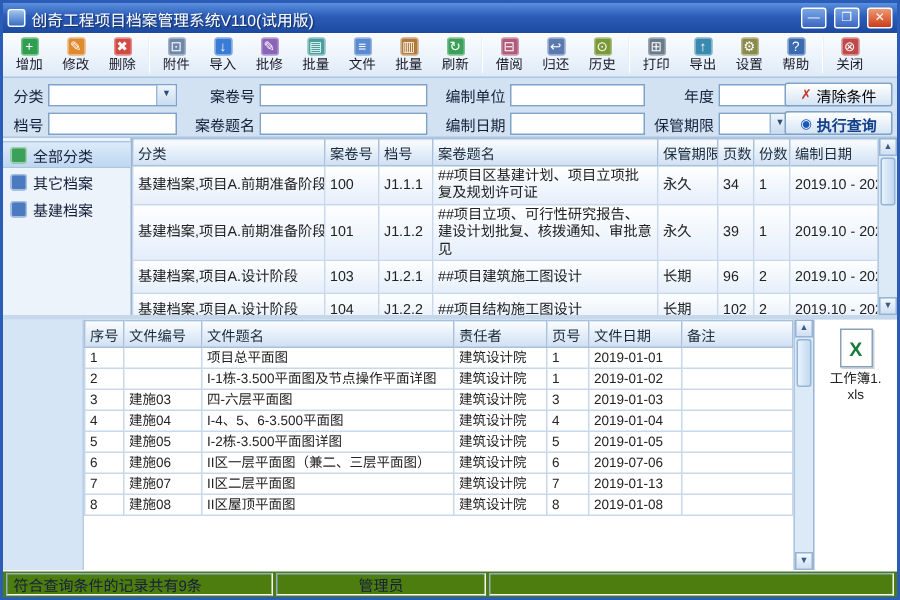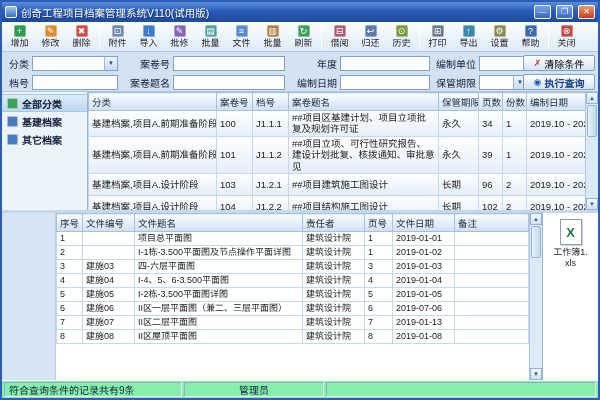--- a/index.html
+++ b/index.html
@@ -60,21 +60,21 @@
   .fbtn.query span.blbl { font-weight:bold; color:#14408a; }
 
   
   .content { flex:1; display:flex; flex-direction:column; overflow:hidden; }
   .top-section { flex:0 0 118px; display:flex; overflow:hidden; }
   .splitter { flex:0 0 3px; background:#c6d8ec; }
   .bottom-section { flex:1; display:flex; overflow:hidden; }
 
   
   .sidebar { flex:0 0 86px; background:#ecf3fb; border-right:1px solid #9ab4d4; padding-top:2px; }
-  .tree-item { height:18px; display:flex; align-items:center; gap:4px; padding-left:5px; font-size:10px; color:#15203a;font-weight:bold; }
+  .tree-item { height:18px; display:flex; align-items:center; gap:4px; padding-left:5px; font-size:10px; color:#15203a; }
   .tree-item.selected { background:linear-gradient(#dcebfa,#bed7f0); border-top:1px solid #a8c6e6; border-bottom:1px solid #a8c6e6; }
   .tree-ico { width:11px; height:11px; border-radius:2px; box-shadow:inset 0 0 0 1px rgba(255,255,255,.5); flex:0 0 11px; }
 
   
   .table-wrap { flex:1; background:#fff; overflow:hidden; }
   table { border-collapse:collapse; table-layout:fixed; width:100%; }
   th { background:linear-gradient(#fbfdff,#e2edf9 55%,#cfe0f2); border:1px solid #a8c0dc;
        font-weight:normal; height:18px; color:#1a2a3a; font-size:9.5px; text-align:left; padding:0 3px;
        white-space:nowrap; overflow:hidden; }
   td { border:1px solid #c8d8ec; padding:1px 3px; color:#222; font-size:9.5px; line-height:1.2;
@@ -105,21 +105,21 @@
 
   
   .excel-panel { flex:0 0 56px; background:#fff; border-left:1px solid #9ab4d4;
                  display:flex; flex-direction:column; align-items:center; padding-top:6px; gap:2px; }
   .xls-icon { width:22px; height:26px; background:#fff; border:1px solid #8aa0b8;
               box-shadow:1px 1px 0 #c8d4e0; display:flex; align-items:center; justify-content:center;
               color:#1a7a3a; font-weight:bold; font-size:13px; }
   .xls-label { font-size:9px; color:#222; width:38px; text-align:center; word-break:break-all; line-height:1.2; }
 
   
-  .statusbar { height:18px; flex:0 0 18px; background:#86efac; border-top:1px solid #fff;
+  .statusbar { height:18px; flex:0 0 18px; background:#4d7c0f; border-top:1px solid #fff;
                display:flex; align-items:stretch; padding:1px 2px; gap:2px; font-size:10px; color:#15203a; }
   .sb-panel { border:1px solid; border-color:#93aecb #f8fbff #f8fbff #93aecb;
               display:flex; align-items:center; padding:0 4px; white-space:nowrap; overflow:hidden; }
   .sb-1 { flex:0 0 178px; } .sb-2 { flex:0 0 148px; justify-content:center; }
   .sb-3 { flex:0 0 140px; justify-content:center; } .sb-4 { flex:1; }
 </style>
 </head>
 <body>
 
 <div class="window">
@@ -219,25 +219,25 @@
           <span class="fselect">
             <span class="fsel-val"></span>
             <span class="fsel-btn">▼</span>
           </span>
         </span>
         <span class="ff">
           <span class="flabel">案卷号</span>
           <input class="finput" style="">
         </span>
         <span class="ff">
+          <span class="flabel">编制单位</span>
+          <input class="finput" style="">
+        </span>
+        <span class="ff">
           <span class="flabel">年度</span>
-          <input class="finput" style="">
-        </span>
-        <span class="ff">
-          <span class="flabel">编制单位</span>
           <input class="finput" style="">
         </span>
       </div>
     <div class="frow">
         <span class="ff">
           <span class="flabel">档号</span>
           <input class="finput" style="">
         </span>
         <span class="ff">
           <span class="flabel">案卷题名</span>
@@ -270,25 +270,25 @@
   <div class="content">
 
     <div class="top-section">
       <div class="sidebar">
           <div class="tree-item selected">
             <span class="tree-ico" style="background: rgb(58, 160, 90);"></span>
             <span class="tree-lbl">全部分类</span>
           </div>
           <div class="tree-item">
             <span class="tree-ico" style="background: rgb(74, 122, 192);"></span>
-            <span class="tree-lbl">基建档案</span>
+            <span class="tree-lbl">其它档案</span>
           </div>
           <div class="tree-item">
             <span class="tree-ico" style="background: rgb(74, 122, 192);"></span>
-            <span class="tree-lbl">其它档案</span>
+            <span class="tree-lbl">基建档案</span>
           </div>
         </div>
       <div class="table-wrap">
         <table class="archive-table">
           <thead>
               <tr>
                 <th>分类</th>
                 <th>案卷号</th>
                 <th>档号</th>
                 <th>案卷题名</th>

